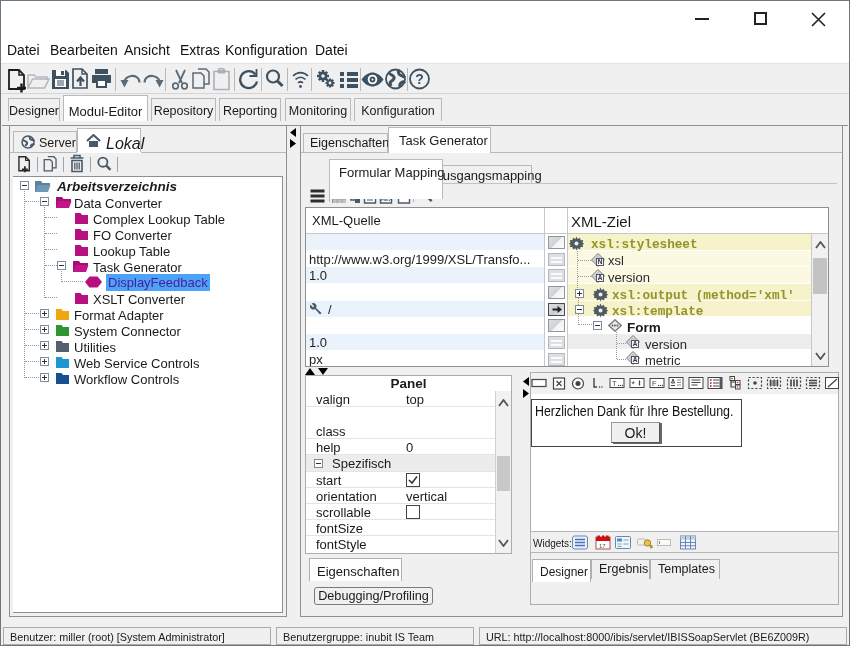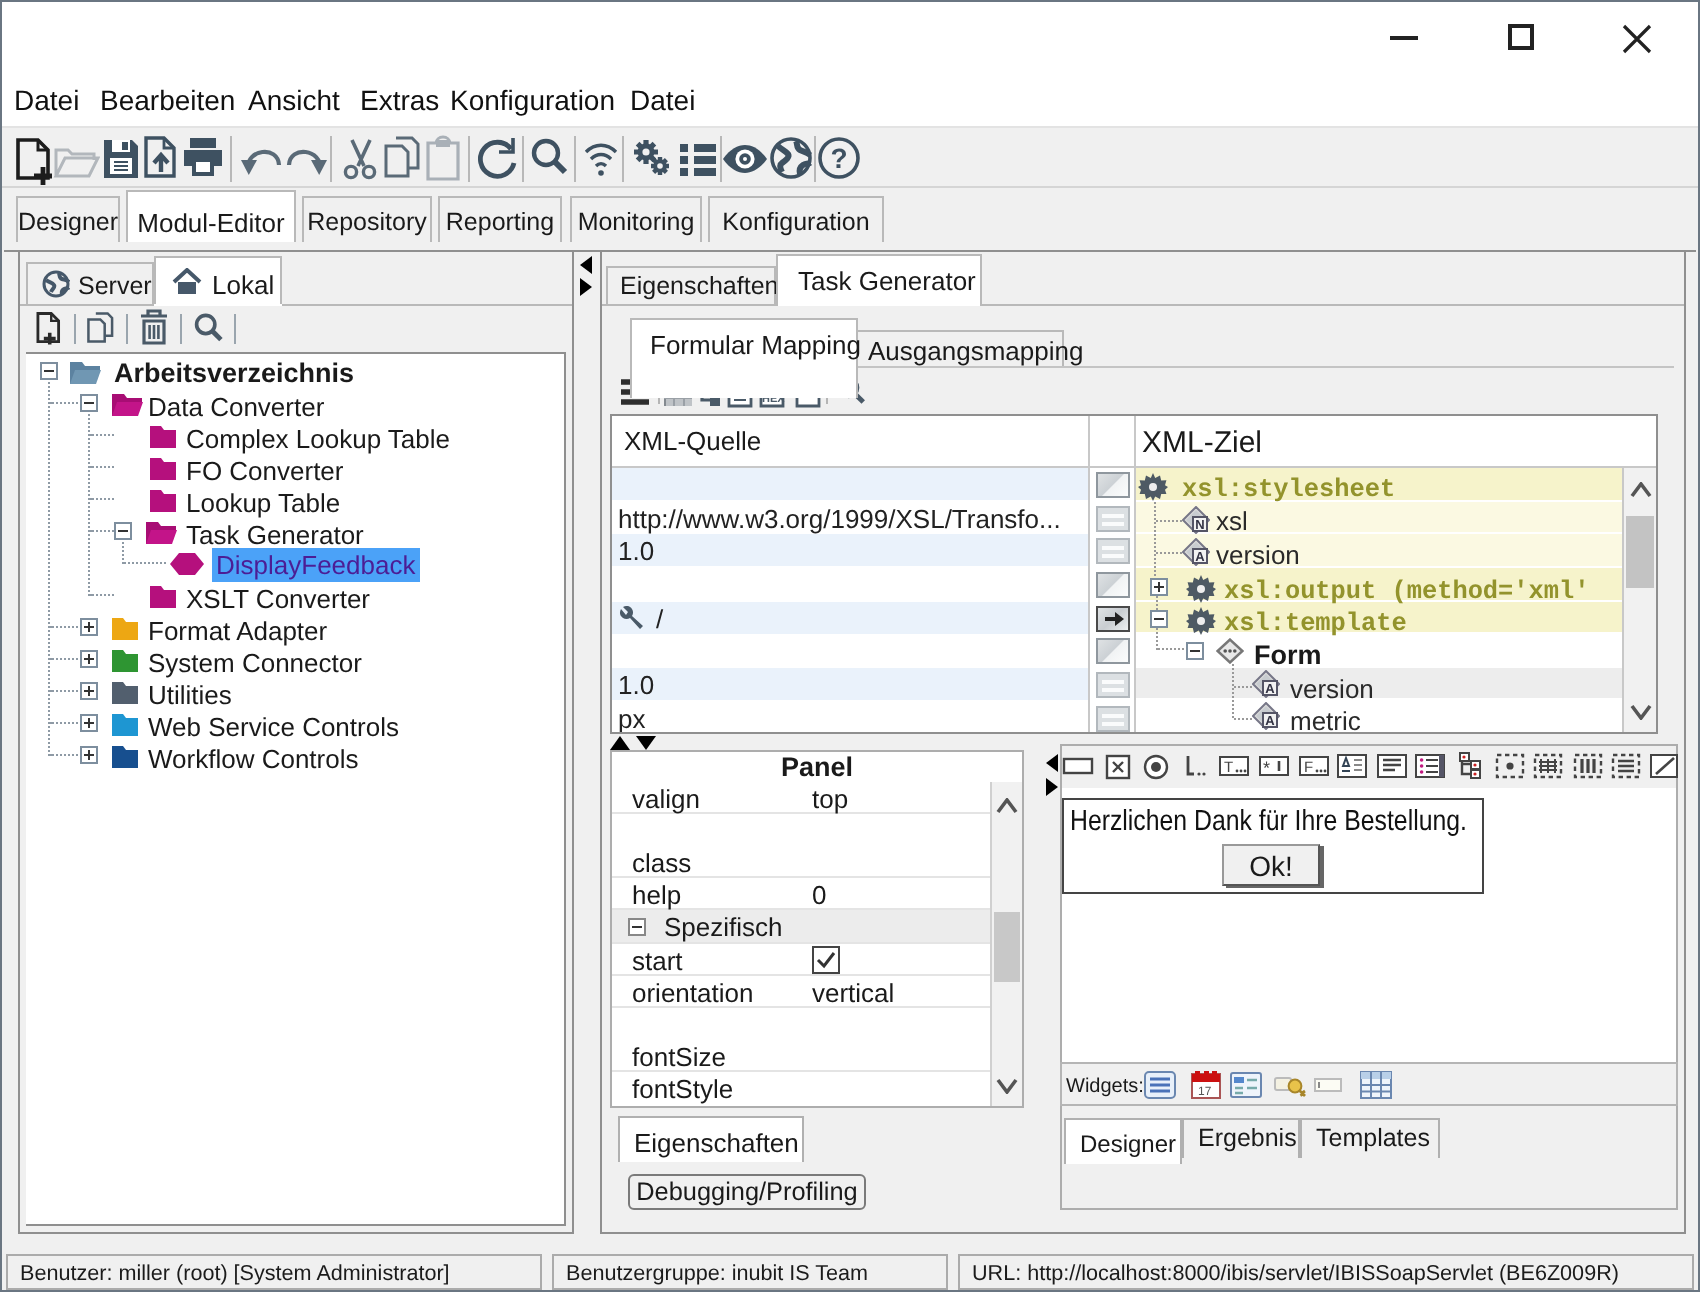--- a/index.html
+++ b/index.html
@@ -213,21 +213,21 @@
         <circle cx="7" cy="7" r="6" fill="none" stroke="#46586a" stroke-width="1.5"></circle>
         <path d="M2 5 c2 1.5 3 1 4 2.5 c0.8 1.2 -1 2 -1.5 3.5 M8.5 1.5 c0.5 1.5 0 2.5 1.5 3 c1.5 0.5 2.5 0.5 3.5 1.5 M10 12.5 c-0.3 -1.5 0 -2.5 1 -3 c1 -0.5 2 -0.3 2.5 -0.8" fill="none" stroke="#46586a" stroke-width="2"></path>
       </svg>
     <span class="abs" style="left:25px; top:4px; font-size:12.5px;">Server</span>
   </div>
   <div class="tab active" style="left:76px; top:127px; width:64px; height:24px;">
     <svg class="abs" style="left:8px; top:5px;" width="15" height="14" viewBox="0 0 15 14">
         <path d="M1 7 L7.5 1 L14 7" fill="none" stroke="#46586a" stroke-width="2"></path>
         <path d="M3 7 v6 h9 v-6 z" fill="#46586a"></path>
       </svg>
-    <span class="abs" style="left:28px; top:6px; font-size:13px;">Lokal</span>
+    <span class="abs" style="left:28px; top:6px; font-size:16px;font-style:italic;">Lokal</span>
   </div>
   <div class="abs" style="left:9px; top:151px; width:276px; height:1px; background:#b9b9b9;"></div>
   <div class="abs" style="left:76px; top:151px; width:64px; height:1px; background:#ffffff;"></div>
 
   <svg class="abs" style="left:15px; top:154px;" width="17" height="19" viewBox="0 0 23 25">
       <path d="M4 2 h9 l5 5 v14 h-14 z" fill="none" stroke="#2a2a2a" stroke-width="1.9"></path>
       <path d="M13 2 v5 h5" fill="none" stroke="#2a2a2a" stroke-width="1.6"></path>
       <path d="M8 19 h8 M12 15 v8" stroke="#2a2a2a" stroke-width="2.4"></path>
     </svg>
   <div class="abs" style="left:36px; top:156px; width:1px; height:15px; background:#9aa5ae;"></div>
@@ -259,21 +259,21 @@
     <div class="hdot" style="left:32px; top:88px; width:12px;"></div>
     <div class="hdot" style="left:32px; top:120px; width:12px;"></div>
     <div class="dot" style="left:48px; top:94px; height:11px;"></div>
     <div class="hdot" style="left:49px; top:104px; width:21px;"></div>
     <div class="hdot" style="left:12px; top:136px; width:14px;"></div>
     <div class="hdot" style="left:12px; top:152px; width:14px;"></div>
     <div class="hdot" style="left:12px; top:168px; width:14px;"></div>
     <div class="hdot" style="left:12px; top:184px; width:14px;"></div>
     <div class="hdot" style="left:12px; top:200px; width:14px;"></div>
 
-    <div class="trow" style="top:1px;">
+    <div class="trow" style="top:1px;font-style:italic;">
         <svg class="texp" style="left:7px;" width="9" height="9">
           <rect x="0.5" y="0.5" width="8" height="8" fill="#fff" stroke="#7d8e9e"></rect>
           <path d="M2 4.5 h5" stroke="#333" stroke-width="1"></path>
         </svg>
         <svg class="abs" style="left:21px; top:1px;" width="17" height="14" viewBox="0 0 17 14">
           <path d="M1 2 h6 l1.5 2 h7.5 v2 l-2.5 7 h-12.5 z" fill="#5c82a0"></path>
           <path d="M3.5 6 h13 l-2.5 7 h-13 z" fill="#7097b3"></path>
         </svg>
         <span class="abs" style="left:44px; top:1px; font-weight:bold; font-size:13.5px;">Arbeitsverzeichnis</span>
       </div>
@@ -389,21 +389,21 @@
   <div class="panelborder" style="left:299px; top:124px; width:543px; height:492px; border-color:#8f8f8f; background:#f0f0f0;"></div>
   <div class="tab" style="left:302px; top:132px; width:85px; height:19px;">
       <span class="abs" style="left:6px; top:2px; font-size:12.5px;">Eigenschaften</span>
     </div>
   <div class="tab active" style="left:387px; top:126px; width:103px; height:25px;">
       <span class="abs" style="left:10px; top:5px;">Task Generator</span>
     </div>
   <div class="abs" style="left:300px; top:151px; width:541px; height:1px; background:#b9b9b9;"></div>
   <div class="abs" style="left:388px; top:151px; width:101px; height:1px; background:#ffffff;"></div>
 
-  <div class="tab active" style="left:314px; top:158px; width:114px; height:40px;">
+  <div class="tab active" style="left:328px; top:158px; width:114px; height:40px;">
       <span class="abs" style="left:9px; top:5px;">Formular Mapping</span>
     </div>
   <div class="tab" style="left:424px; top:164px; width:107px; height:18px;text-align:right;">
       <span class="abs" style="left:8px; top:2px;">Ausgangsmapping</span>
     </div>
   <div class="abs" style="left:424px; top:182px; width:412px; height:1px; background:#c4c4c4;"></div>
 
   <svg class="abs" style="left:309px; top:188px;" width="15" height="14">
       <path d="M0.5 2 h14 M0.5 7 h14 M0.5 12 h14" stroke="#2e2e2e" stroke-width="2.8"></path>
     </svg>
@@ -588,20 +588,26 @@
       <span class="pn">start</span>
       <svg class="abs" style="left:100px; top:1px;" width="14" height="14">
         <rect x="0.5" y="0.5" width="13" height="13" fill="#fff" stroke="#444"></rect>
         <path d="M3 7 L6 10 L11 3.5" fill="none" stroke="#333" stroke-width="1.5"></path>
       </svg>
     </div>
   <div class="prow" style="top:487px;">
       <span class="pn">orientation</span>
       <span class="pv">vertical</span>
     </div>
+  <div class="prow" style="top:503px;">
+      <span class="pn">scrollable</span>
+      <svg class="abs" style="left:100px; top:1px;" width="14" height="14">
+        <rect x="0.5" y="0.5" width="13" height="13" fill="#fff" stroke="#444"></rect>
+      </svg>
+    </div>
   <div class="prow" style="top:519px;">
       <span class="pn">fontSize</span>
     </div>
   <div class="prow" style="top:535px; height:17px; border-bottom:none;">
       <span class="pn">fontStyle</span>
     </div>
 
   <div class="abs" style="left:494px; top:390px; width:16px; height:162px; background:#f1f1f1; border-left:1px solid #d0d0d0;"></div>
   <svg class="abs" style="left:497px; top:398px;" width="11" height="8">
       <path d="M1 7 L5.5 1 L10 7" fill="none" stroke="#555" stroke-width="1.8"></path>

